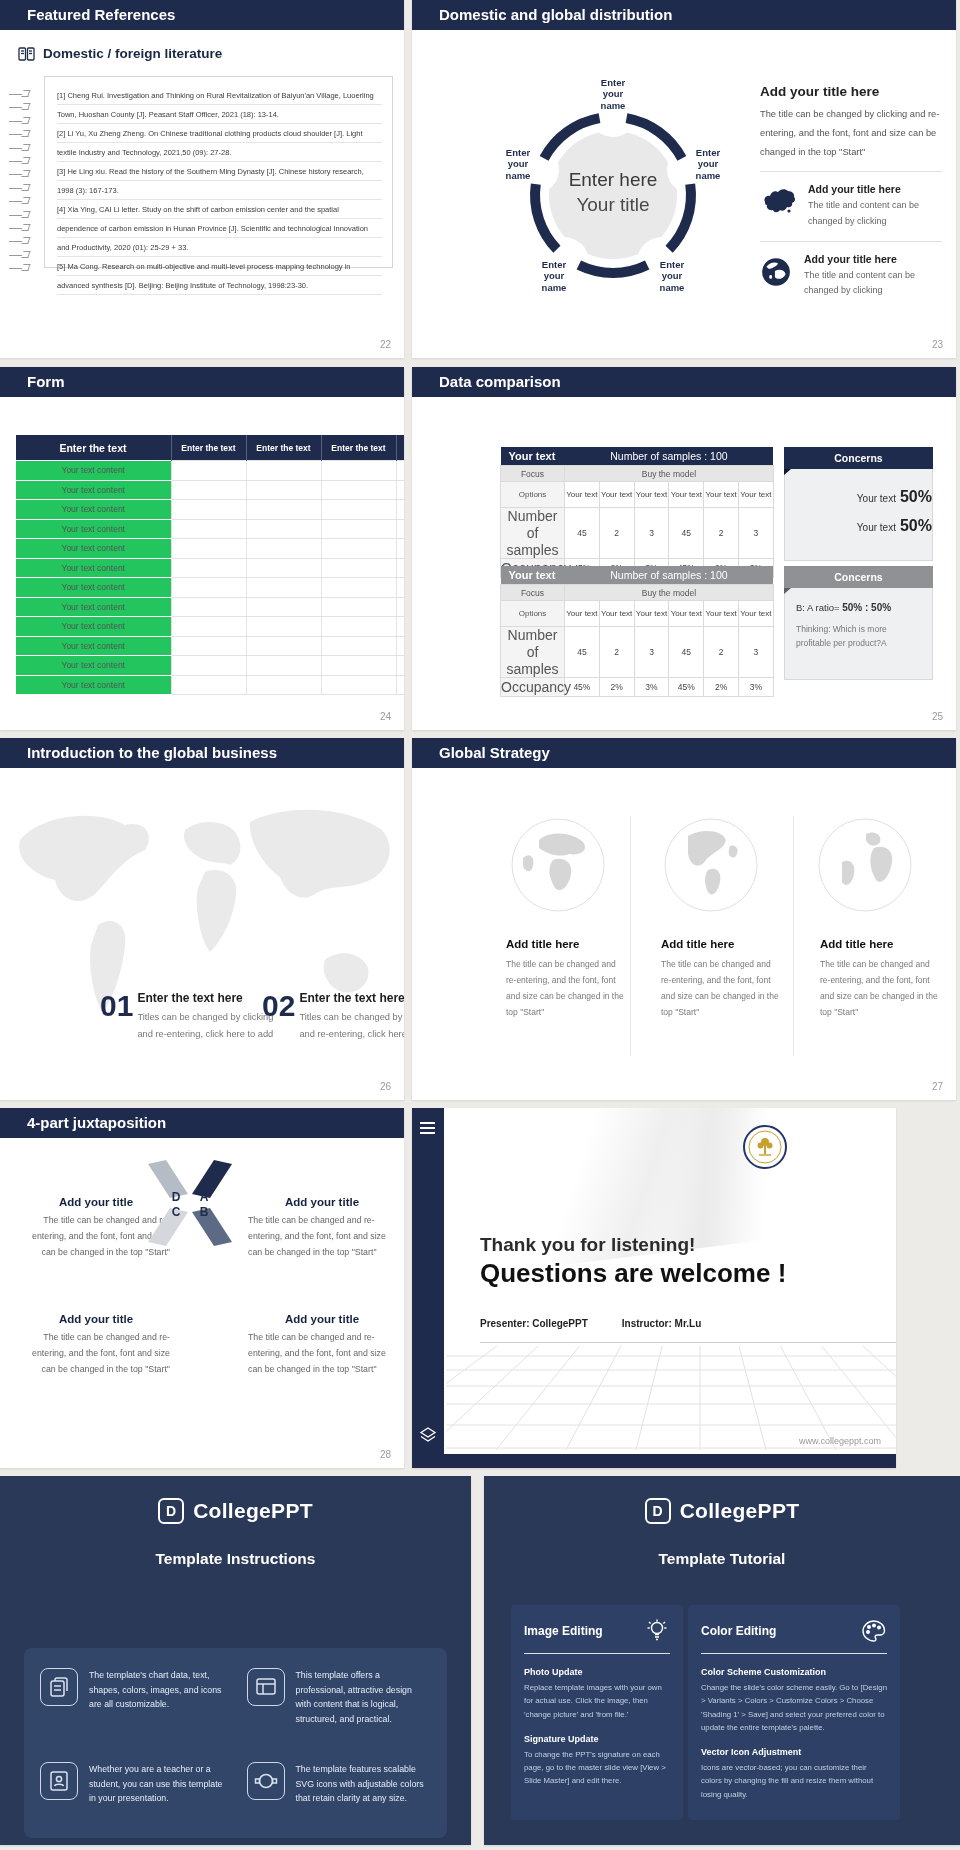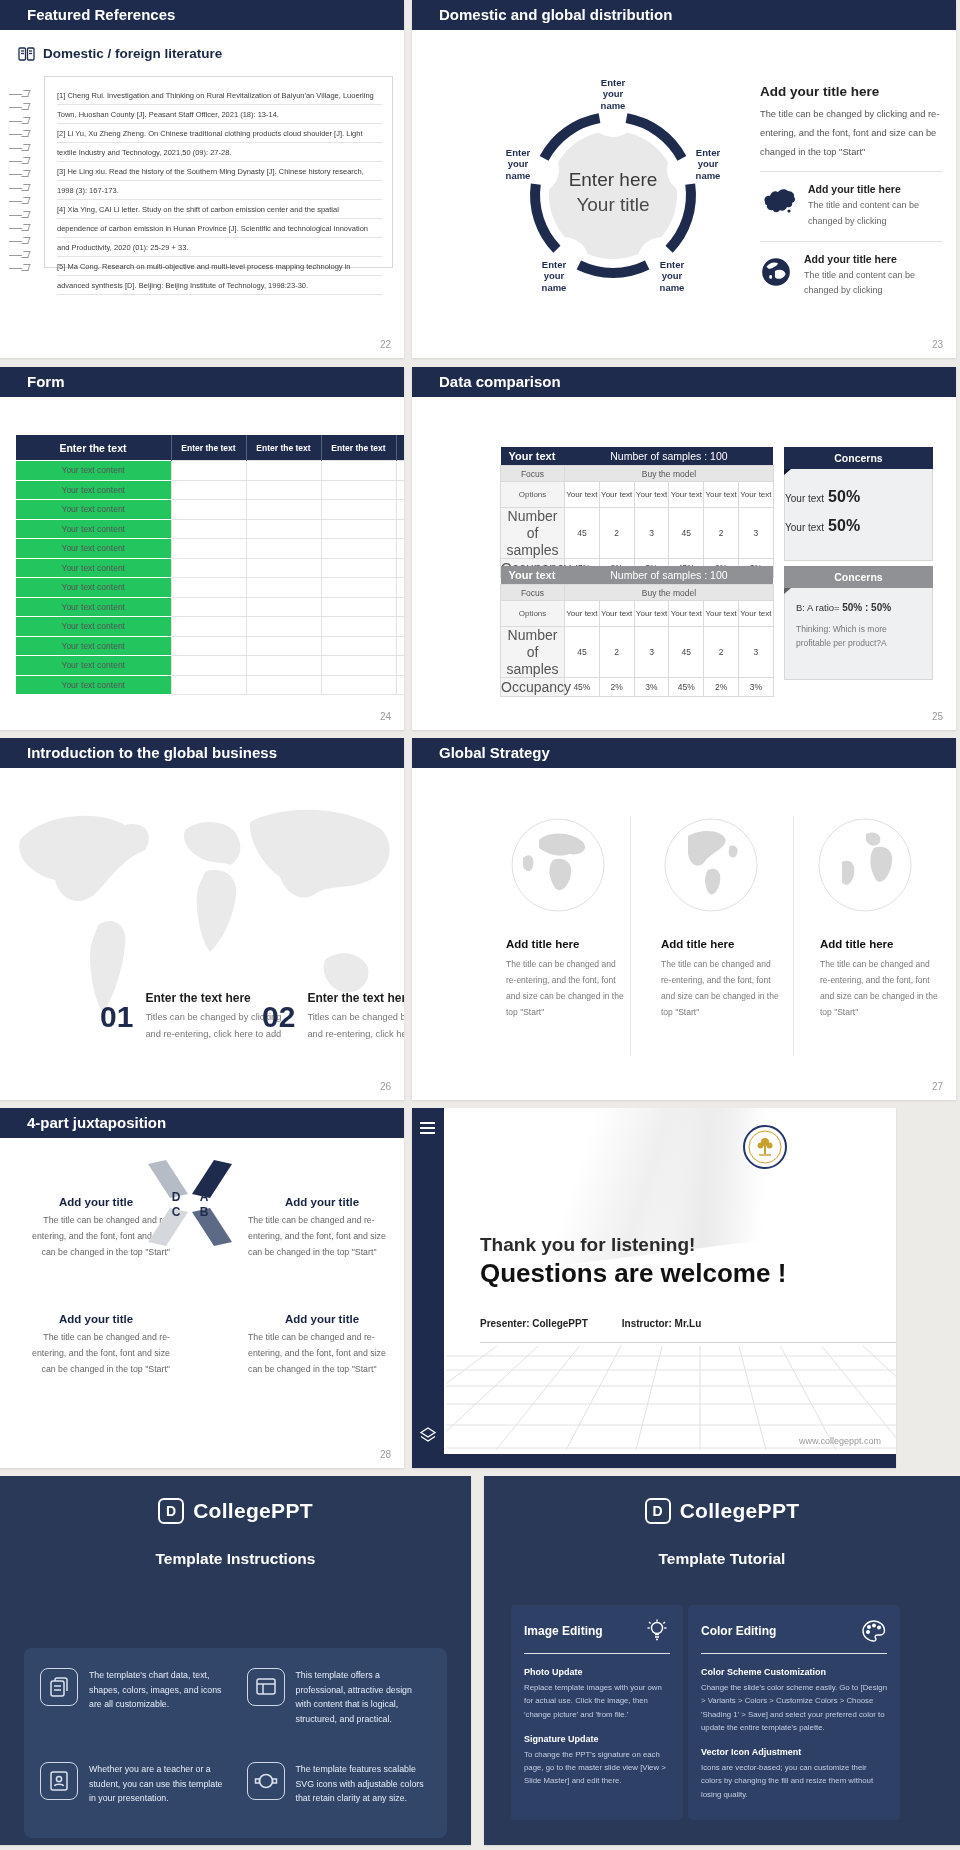--- a/index.html
+++ b/index.html
@@ -63,32 +63,32 @@
   .cmp tr.sub td{background:#e6e6e6;height:15px;font-size:8.5px;color:#555;}
   .cmp tr.opt td{height:25px;font-size:8px;line-height:1.2;}
   .cmp tr.num td{height:25px;} .cmp tr.occ td{height:18px;}
   .concern{position:absolute;left:372px;width:149px;}
   .concern-head{position:relative;height:22px;line-height:22px;text-align:center;color:#fff;font-weight:bold;font-size:10.5px;}
   .concern.navy .concern-head{background:#1f2b4d;} .concern.grey .concern-head{background:#8f9194;}
   .concern-head::after{content:"";position:absolute;left:0;top:22px;width:0;height:0;
       border-top:6px solid #10182e;border-right:7px solid transparent;}
   .concern.grey .concern-head::after{border-top-color:#5f6164;}
   .concern-body{background:#eef0f1;border:1px solid #d8d8d8;border-top:none;box-sizing:border-box;height:92px;}
-  .concern-body.center{text-align:left;padding-top:14px;}
+  .concern-body.center{text-align:right;padding-top:14px;}
   .c-line{font-size:10px;color:#333;line-height:27px;}
   .c-big{font-size:16px;font-weight:bold;color:#222;margin-left:4px;}
   .concern-body.left{padding:14px 11px 0;text-align:left;}
   .c-ratio{font-size:9.5px;color:#333;}
   .c-ratio b{font-size:10px;}
   .c-note{margin-top:9px;font-size:8.5px;color:#777;line-height:1.7;}
 
   
   #s26{left:0;top:738px;width:404px;height:362px;}
   .worldmap{position:absolute;left:0;top:42px;}
-  .intro-item{position:absolute;display:flex;gap:12px;align-items:center;}
+  .intro-item{position:absolute;display:flex;gap:4px;}
   .intro-num{font-size:30px;font-weight:800;color:#1f2b4d;line-height:1;}
   .intro-title{font-size:12px;font-weight:bold;color:#1d1d1d;}
   .intro-body{margin-top:4px;font-size:9.3px;color:#777;line-height:1.8;width:150px;}
   #intro1{left:100px;top:253px;} #intro2{left:262px;top:253px;}
 
   
   #s27{left:412px;top:738px;width:544px;height:362px;}
   .vdiv{position:absolute;top:78px;height:240px;border-left:1px solid #e4e4e4;}
   .globe{position:absolute;top:80px;}
   .gcol-text{position:absolute;top:200px;width:118px;}

